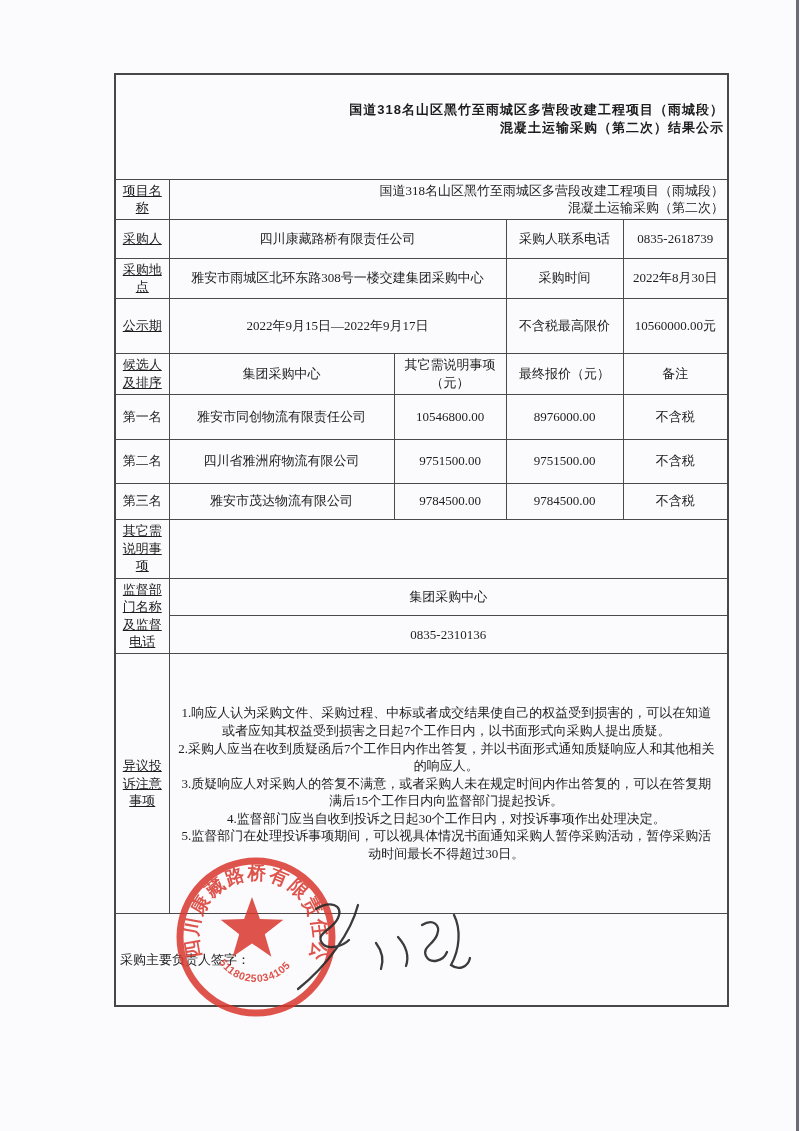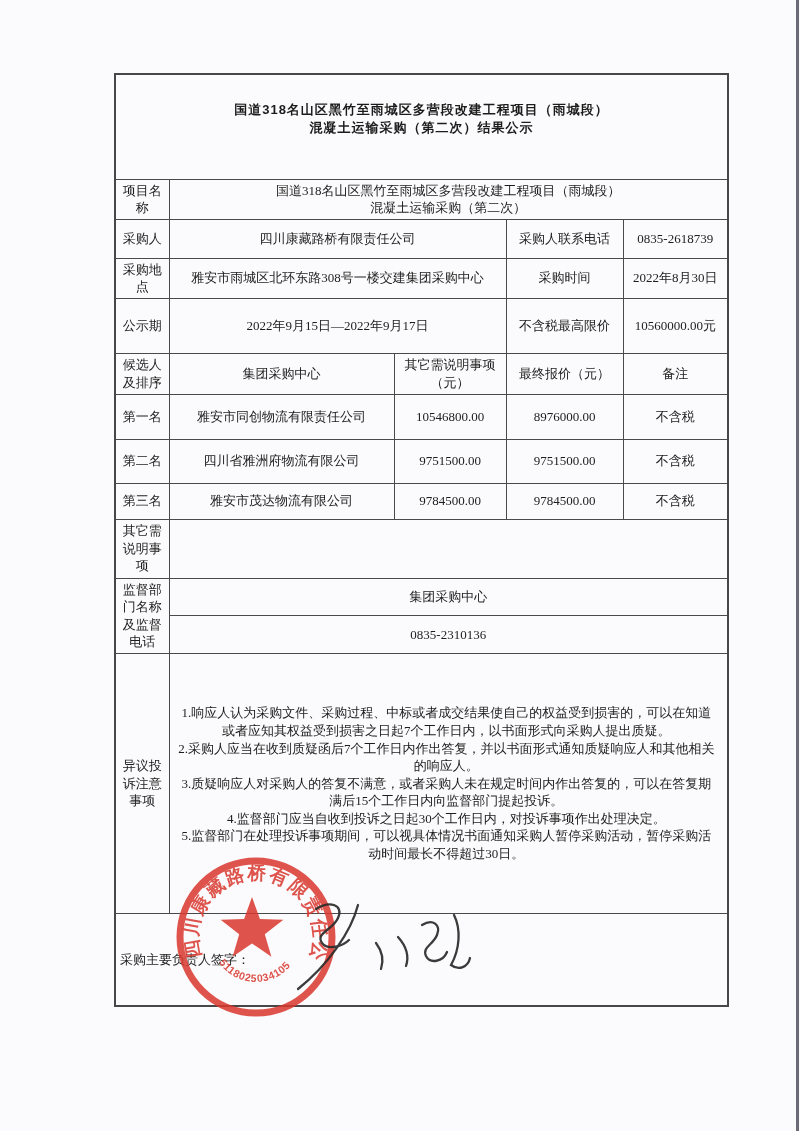--- a/index.html
+++ b/index.html
@@ -30,22 +30,22 @@
     overflow:hidden;
   }
   table.doc { border:2px solid #474747; }
   .title-cell {
     vertical-align:top !important;
     padding-top:26px !important;
     font-family:"Liberation Sans", sans-serif;
     font-weight:bold; font-size:17px; line-height:28px;
     letter-spacing:1px;
   }
-  .label-cell { padding:2px 5px !important; }
-  .two-line span { display:block; }
+  .label-cell { padding:2px 5px !important;text-decoration:underline; }
+  .two-line span { display:block;text-align:right; }
   .notice-cell {
     text-align:center;
     padding:6px 10px 6px 6px !important;
     font-size:12.5px; line-height:1.58;
   }
   .sign-cell {
     text-align:left !important;
     padding-left:4px !important;
   }
   .empty-cell { }

